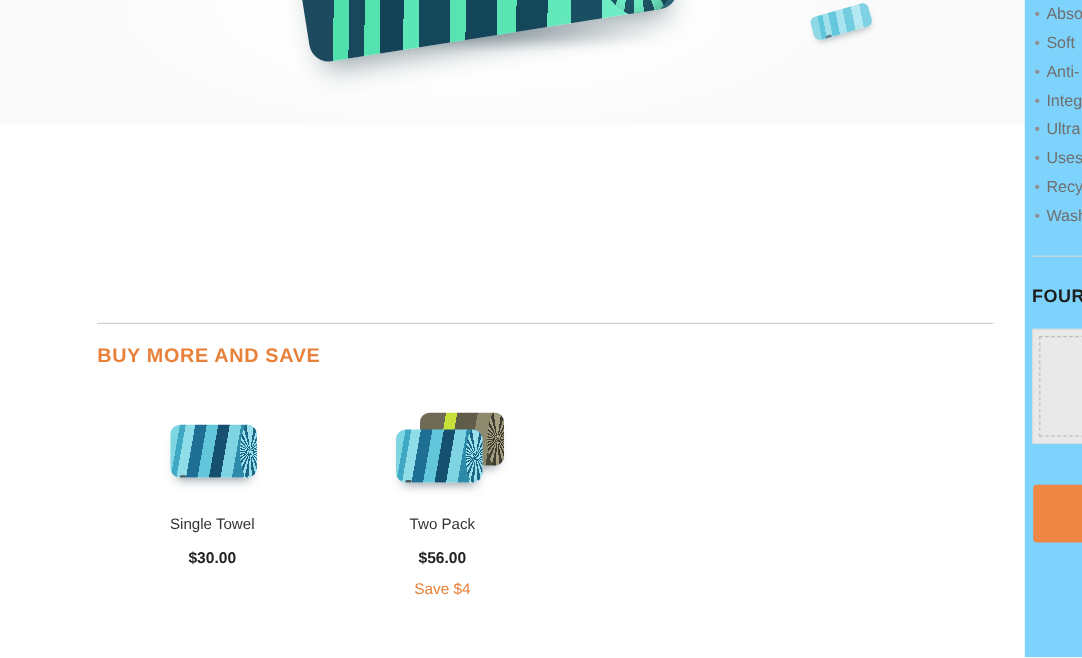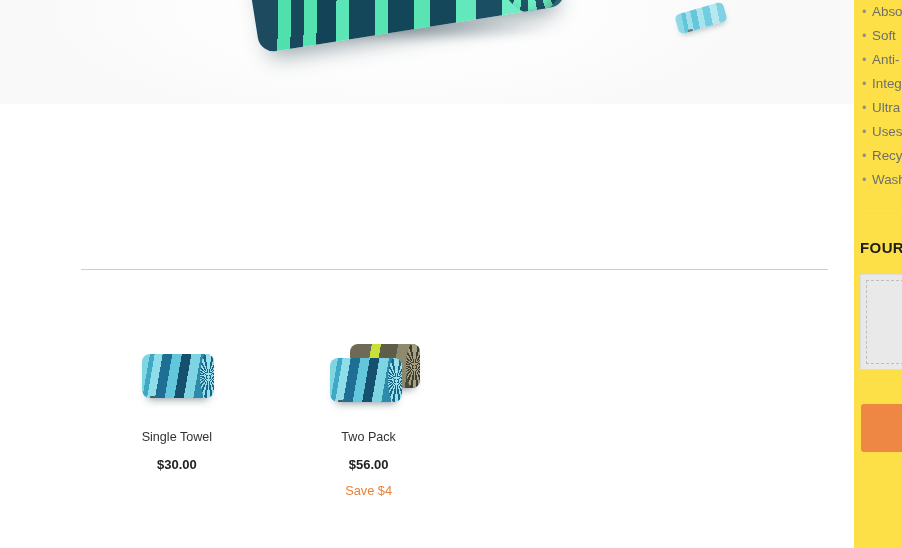--- a/index.html
+++ b/index.html
@@ -262,21 +262,21 @@
   }
   .r-charcoal .cap { background: repeating-conic-gradient(from 0deg,#59606f 0deg 8deg,#1d222c 8deg 16deg); }
 
   
   #sidebar {
     position: absolute;
     left: 854px; top: 0;
     width: 48px;
     height: 548px;
     overflow: hidden;
-    background: #fde047;
+    background: #7dd3fc;
   }
   #feature-list {
     position: absolute;
     left: 0; top: 0;
     width: 160px;
     margin: 0;
     padding: 0;
     list-style: none;
   }
   #feature-list li {
@@ -373,20 +373,21 @@
           <div class="endcap"></div>
         </div>
         <div class="towel-roll hero-thumb">
           <div class="tag"></div>
         </div>
       </div>
     </div>
 
     <div id="section-divider"></div>
 
+    <div id="buy-more-title">BUY MORE AND SAVE</div>
 
     <div id="bundle-grid">
 
       <div class="bundle-card">
         <div class="bundle-thumb">
           <div class="roll r-teal" style="left:40px;top:24px;width:72px;">
             <div class="cap"></div>
             <div class="tab"></div>
           </div>
         </div>

